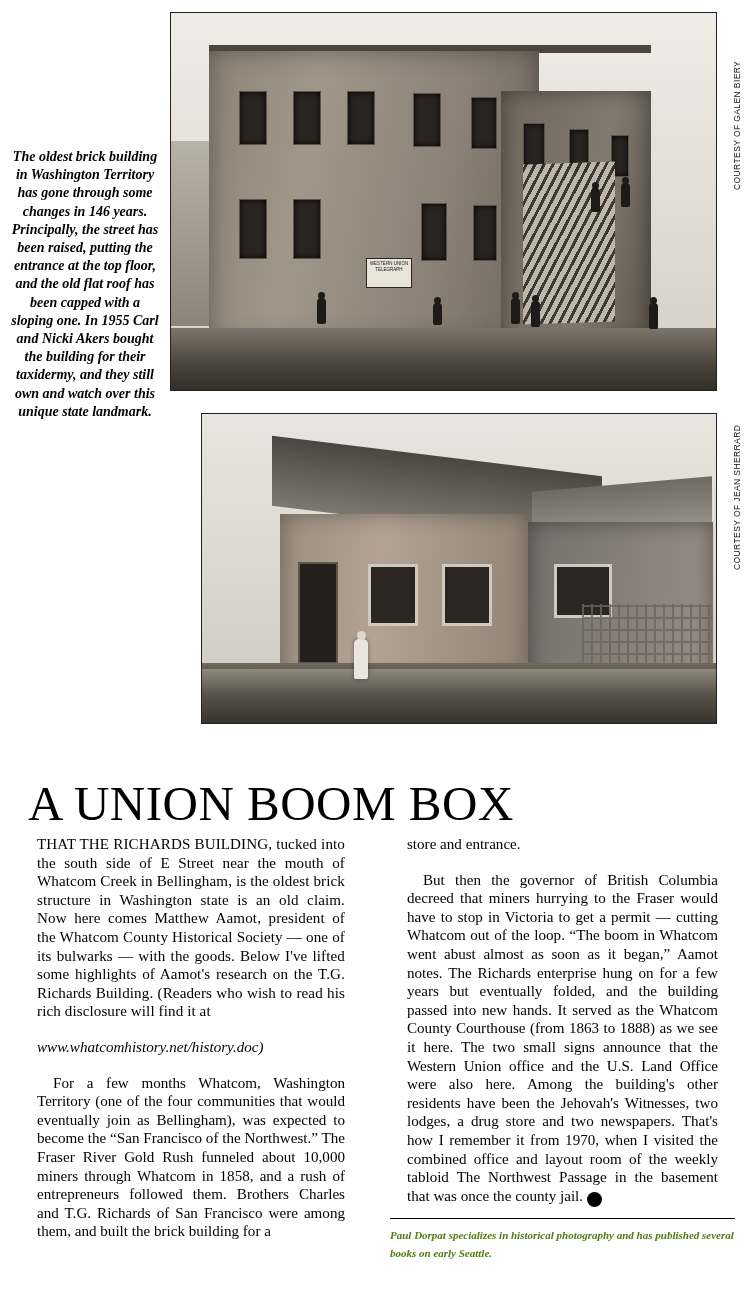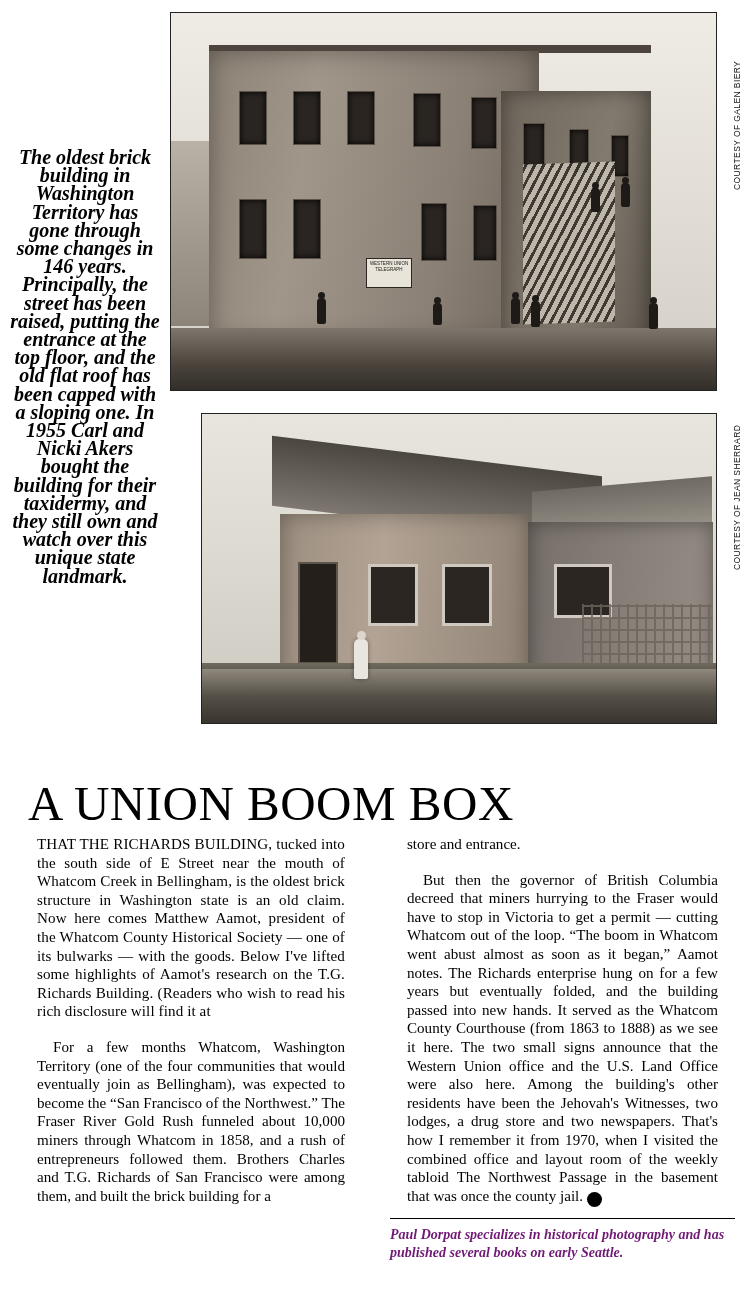--- a/index.html
+++ b/index.html
@@ -66,21 +66,21 @@
   
   .caption {
     position: absolute;
     left: 10px;
     top: 148px;
     width: 150px;
     text-align: center;
     font-family: "Liberation Serif", serif;
     font-style: italic;
     font-weight: bold;
-    font-size: 20px;
+    font-size: 14px;
     line-height: 18.2px;
     color: #000;
   }
 
   
   .headline {
     position: absolute;
     left: 28px;
     top: 742px;
     font-family: "Liberation Serif", serif;
@@ -117,23 +117,23 @@
     border-top: 1.5px solid #000;
   }
   .tagline {
     position: absolute;
     left: 390px;
     top: 1226px;
     width: 348px;
     font-family: "Liberation Serif", serif;
     font-style: italic;
     font-weight: bold;
-    font-size: 14px;
+    font-size: 11px;
     line-height: 18px;
-    color: #701a75;
+    color: #4d7c0f;
   }
 
   .endmark {
     display: inline-block;
     width: 15px;
     height: 15px;
     border-radius: 50%;
     background: #000;
     color: #fff;
     font-family: "Liberation Serif", serif;
@@ -328,20 +328,21 @@
   </div>
 
   <div class="credit credit-bottom">COURTESY OF JEAN SHERRARD</div>
 
   <div class="caption">The oldest brick building in Washington Territory has gone through some changes in 146 years. Principally, the street has been raised, putting the entrance at the top floor, and the old flat roof has been capped with a sloping one. In 1955 Carl and Nicki Akers bought the building for their taxidermy, and they still own and watch over this unique state landmark.</div>
 
   <h1 class="headline">A UNION BOOM BOX</h1>
 
   <div class="col col-left">
     <p class="smallcaps-lead">THAT THE RICHARDS BUILDING, tucked into the south side of E Street near the mouth of Whatcom Creek in Bellingham, is the oldest brick structure in Washington state is an old claim. Now here comes Matthew Aamot, president of the Whatcom County Historical Society — one of its bulwarks — with the goods. Below I've lifted some highlights of Aamot's research on the T.G. Richards Building. (Readers who wish to read his rich disclosure will find it at</p>
+    <p class="url-italic">www.whatcomhistory.net/history.doc)</p>
     <p class="indent">For a few months Whatcom, Washington Territory (one of the four communities that would eventually join as Bellingham), was expected to become the “San Francisco of the Northwest.” The Fraser River Gold Rush funneled about 10,000 miners through Whatcom in 1858, and a rush of entrepreneurs followed them. Brothers Charles and T.G. Richards of San Francisco were among them, and built the brick building for a</p>
   </div>
 
   <div class="col col-right">
     <p>store and entrance.</p>
     <p class="indent"><span>But then the governor of British Columbia decreed that miners hurrying to the Fraser would have to stop in Victoria to get a permit — cutting Whatcom out of the loop. “The boom in Whatcom went abust almost as soon as it began,” Aamot notes. The Richards enterprise hung on for a few years but eventually folded, and the building passed into new hands. It served as the Whatcom County Courthouse (from 1863 to 1888) as we see it here. The two small signs announce that the Western Union office and the U.S. Land Office were also here. Among the building's other residents have been the Jehovah's Witnesses, two lodges, a drug store and two newspapers. That's how I remember it from 1970, when I visited the combined office and layout room of the weekly tabloid The Northwest Passage in the basement that was once the county jail.</span><span class="endmark">P</span></p>
   </div>
 
   <div class="rule"></div>
   <div class="tagline">Paul Dorpat specializes in historical photography and has published several books on early Seattle.</div>

